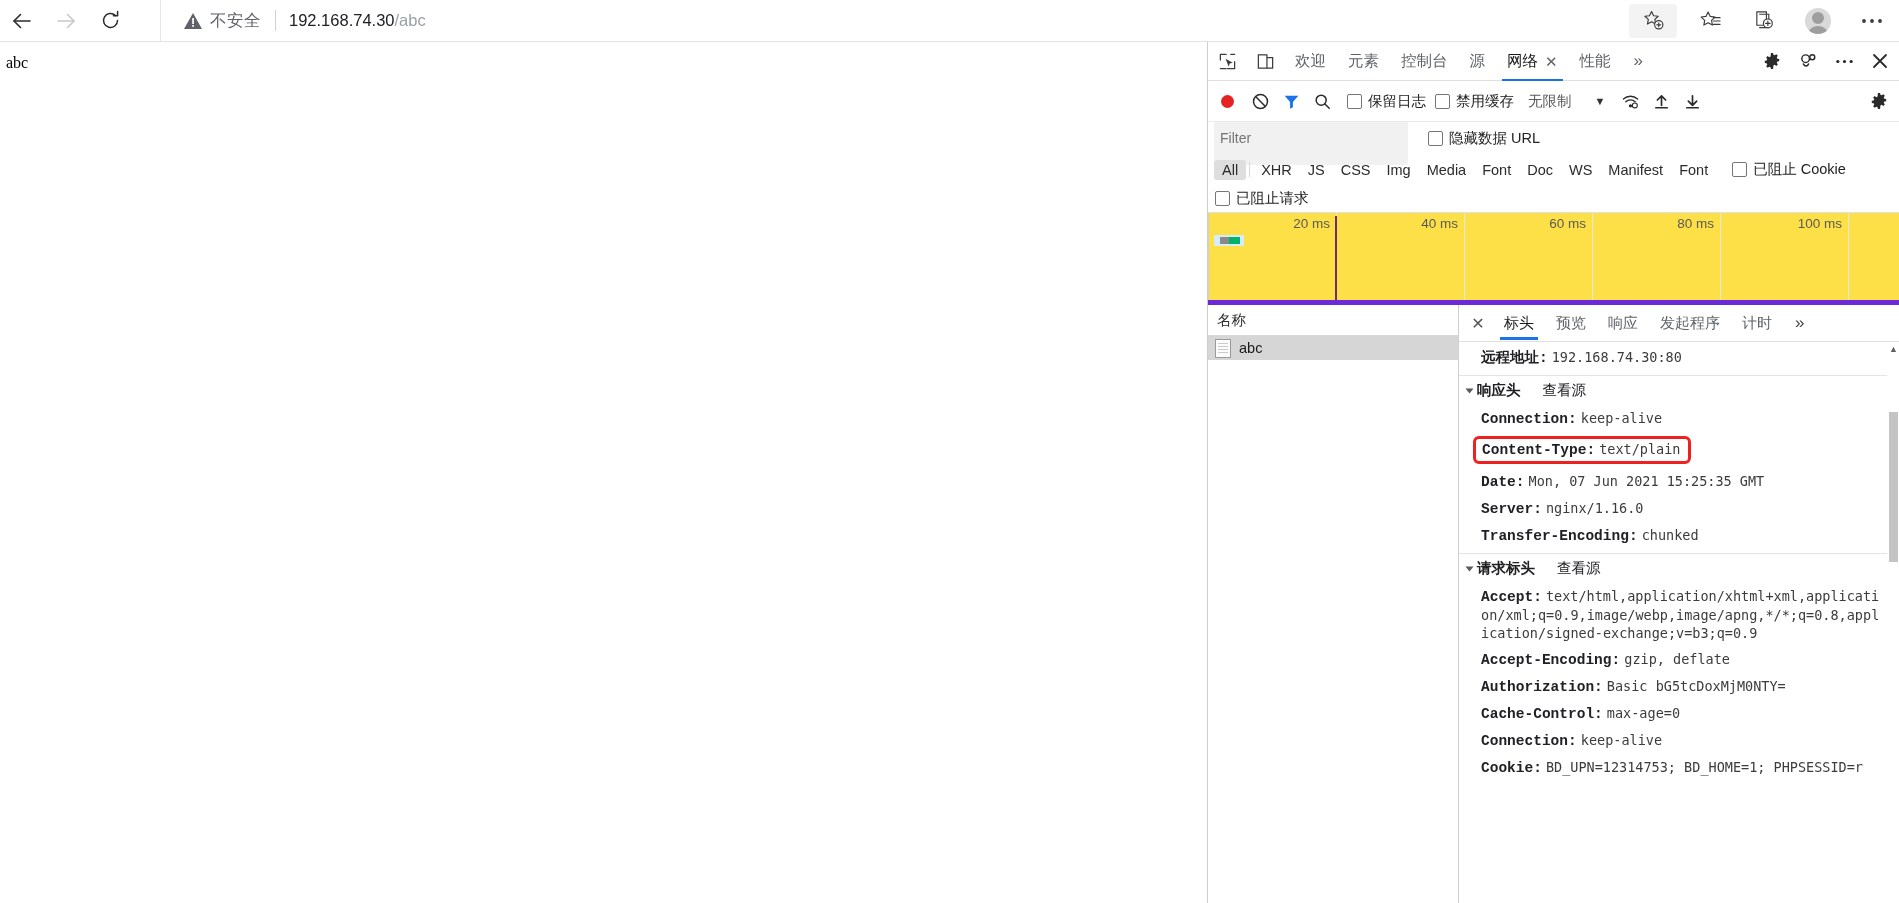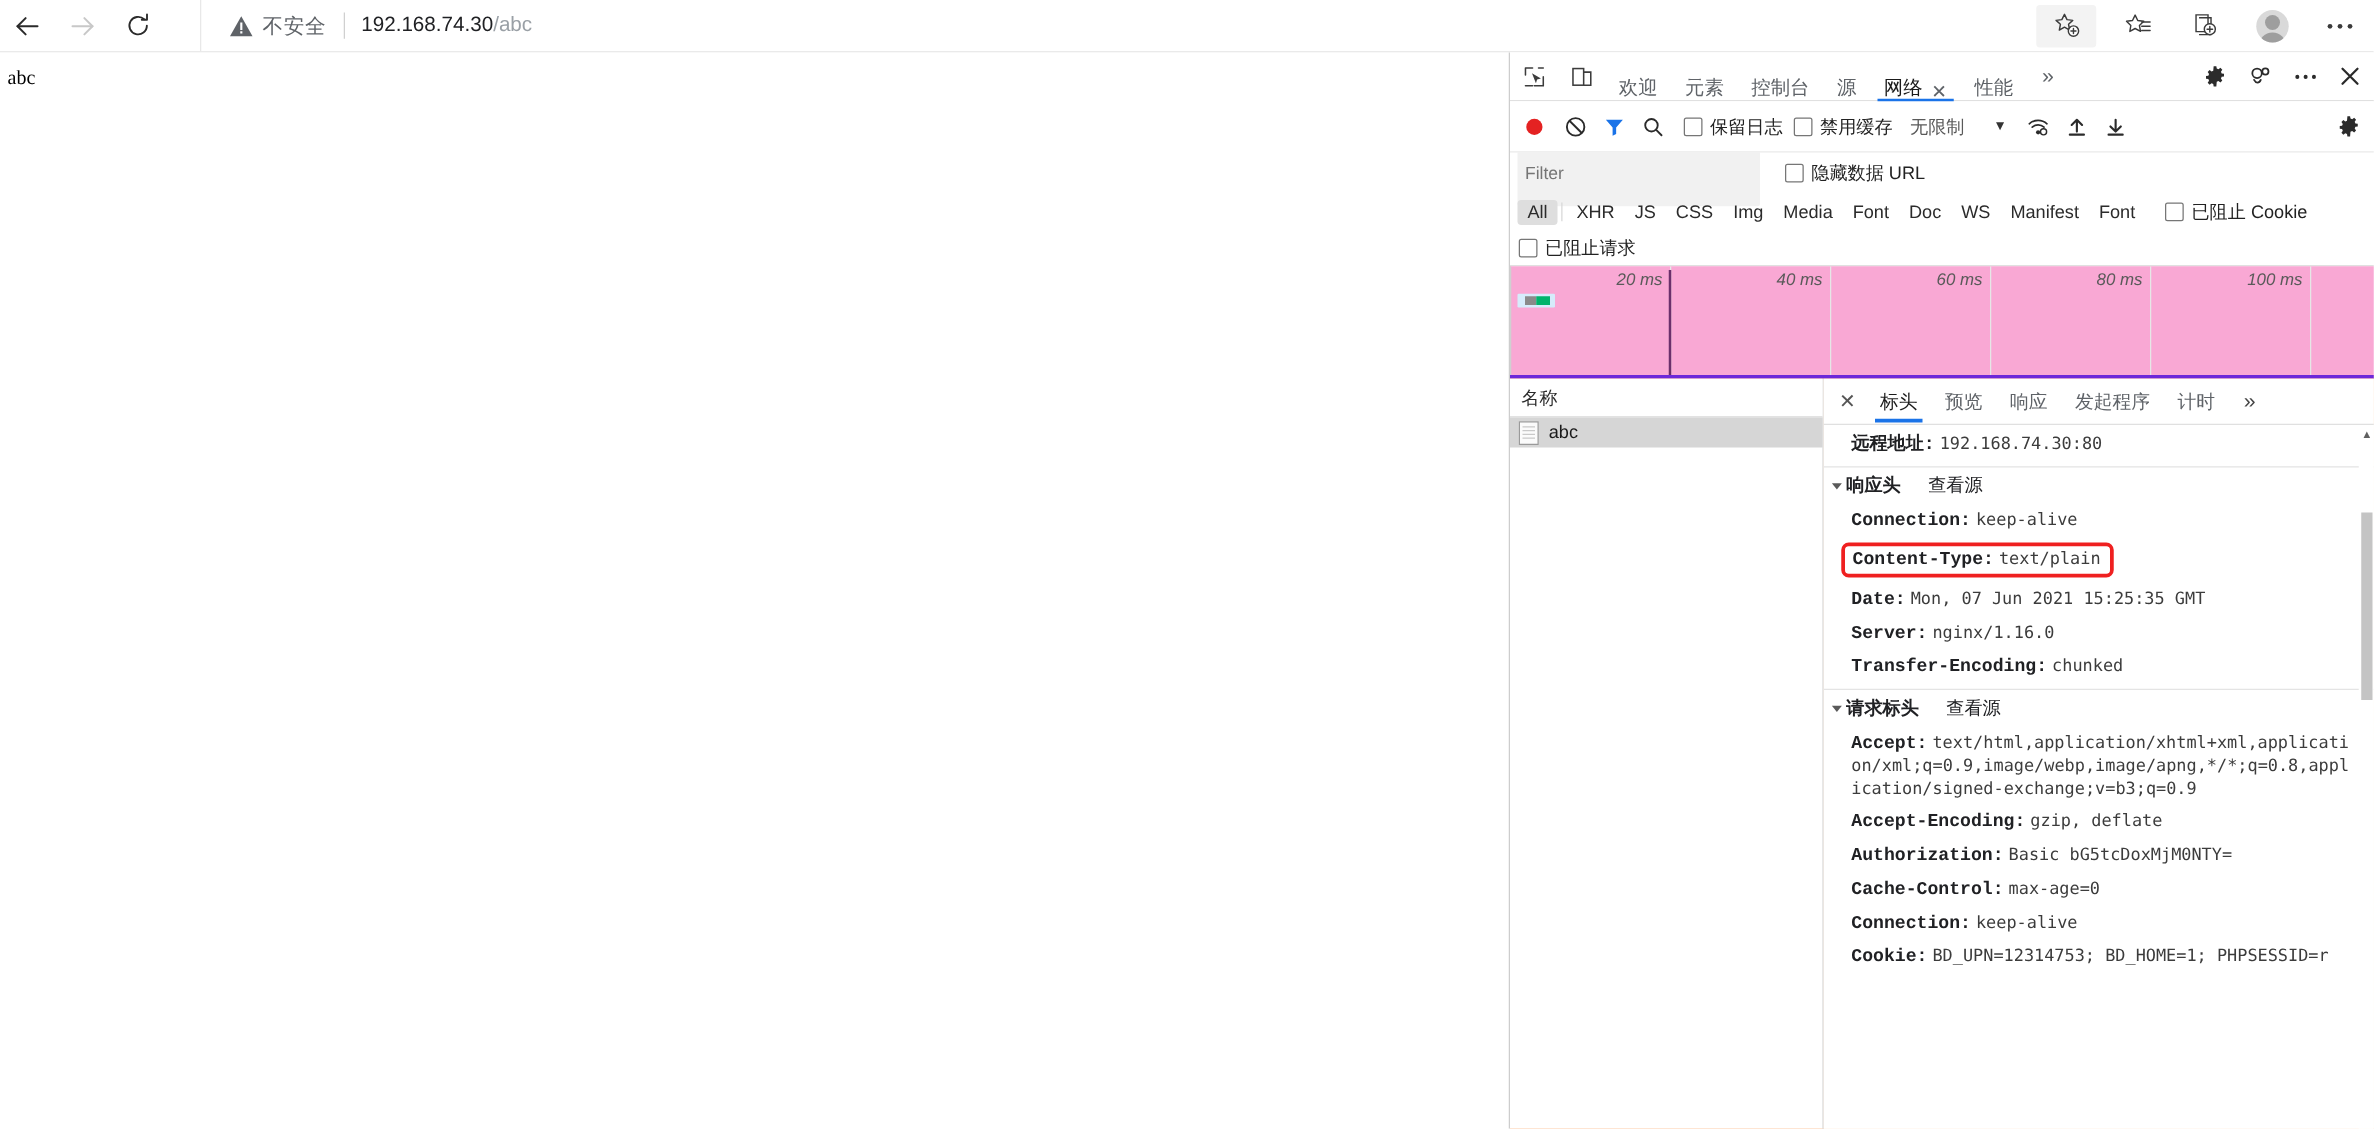--- a/index.html
+++ b/index.html
@@ -78,21 +78,21 @@
   }
   
   .dt-tabbar{
     position:relative;height:38px;display:flex;align-items:center;
     border-bottom:1px solid #e0e0e0;background:#fff;
   }
   .dt-tool-ico{
     width:38px;height:36px;display:flex;align-items:center;justify-content:center;color:#5a5a5a;
   }
   .dt-tab{
-    height:40px;display:flex;align-items:flex-end;padding:0 11px;
+    height:40px;display:flex;align-items:center;padding:0 11px;
     font-size:15.5px;color:#5f6368;cursor:default;position:relative;white-space:nowrap;
   }
   .dt-tab.active{color:#1a1a1a;}
   .dt-tab.active:after{
     content:"";position:absolute;left:6px;right:6px;bottom:-1px;height:3px;background:#1a73e8;
   }
   .dt-tab .tab-close{
     margin-left:7px;font-size:15px;color:#5f6368;line-height:1;
   }
   .dt-more{
@@ -145,23 +145,22 @@
   .type-row .cb{margin-left:16px;}
 
   .blocked-row{
     height:27px;display:flex;align-items:center;padding-left:7px;background:#fff;
     border-bottom:1px solid #e0e0e0;
   }
   .blocked-row .cb{margin-left:0;}
 
   
   .overview{
-    position:relative;height:87px;background:#f9a8d4;border-bottom:3px solid #6d28d9;
+    position:relative;height:87px;background:#fde047;border-bottom:5px solid #6d28d9;
     overflow:hidden;
-    font-style:italic;
   }
   .ov-left-rule{position:absolute;left:0;top:0;width:1px;height:87px;background:#d0d0d0;}
   .ov-grid{
     position:absolute;top:0;width:1px;height:87px;background:#e6e6e6;
   }
   .ov-label{
     position:absolute;top:3px;font-size:13.5px;color:#5a5a5a;transform:translateX(-100%);
     padding-right:4px;white-space:nowrap;
   }
   .ov-bar{

